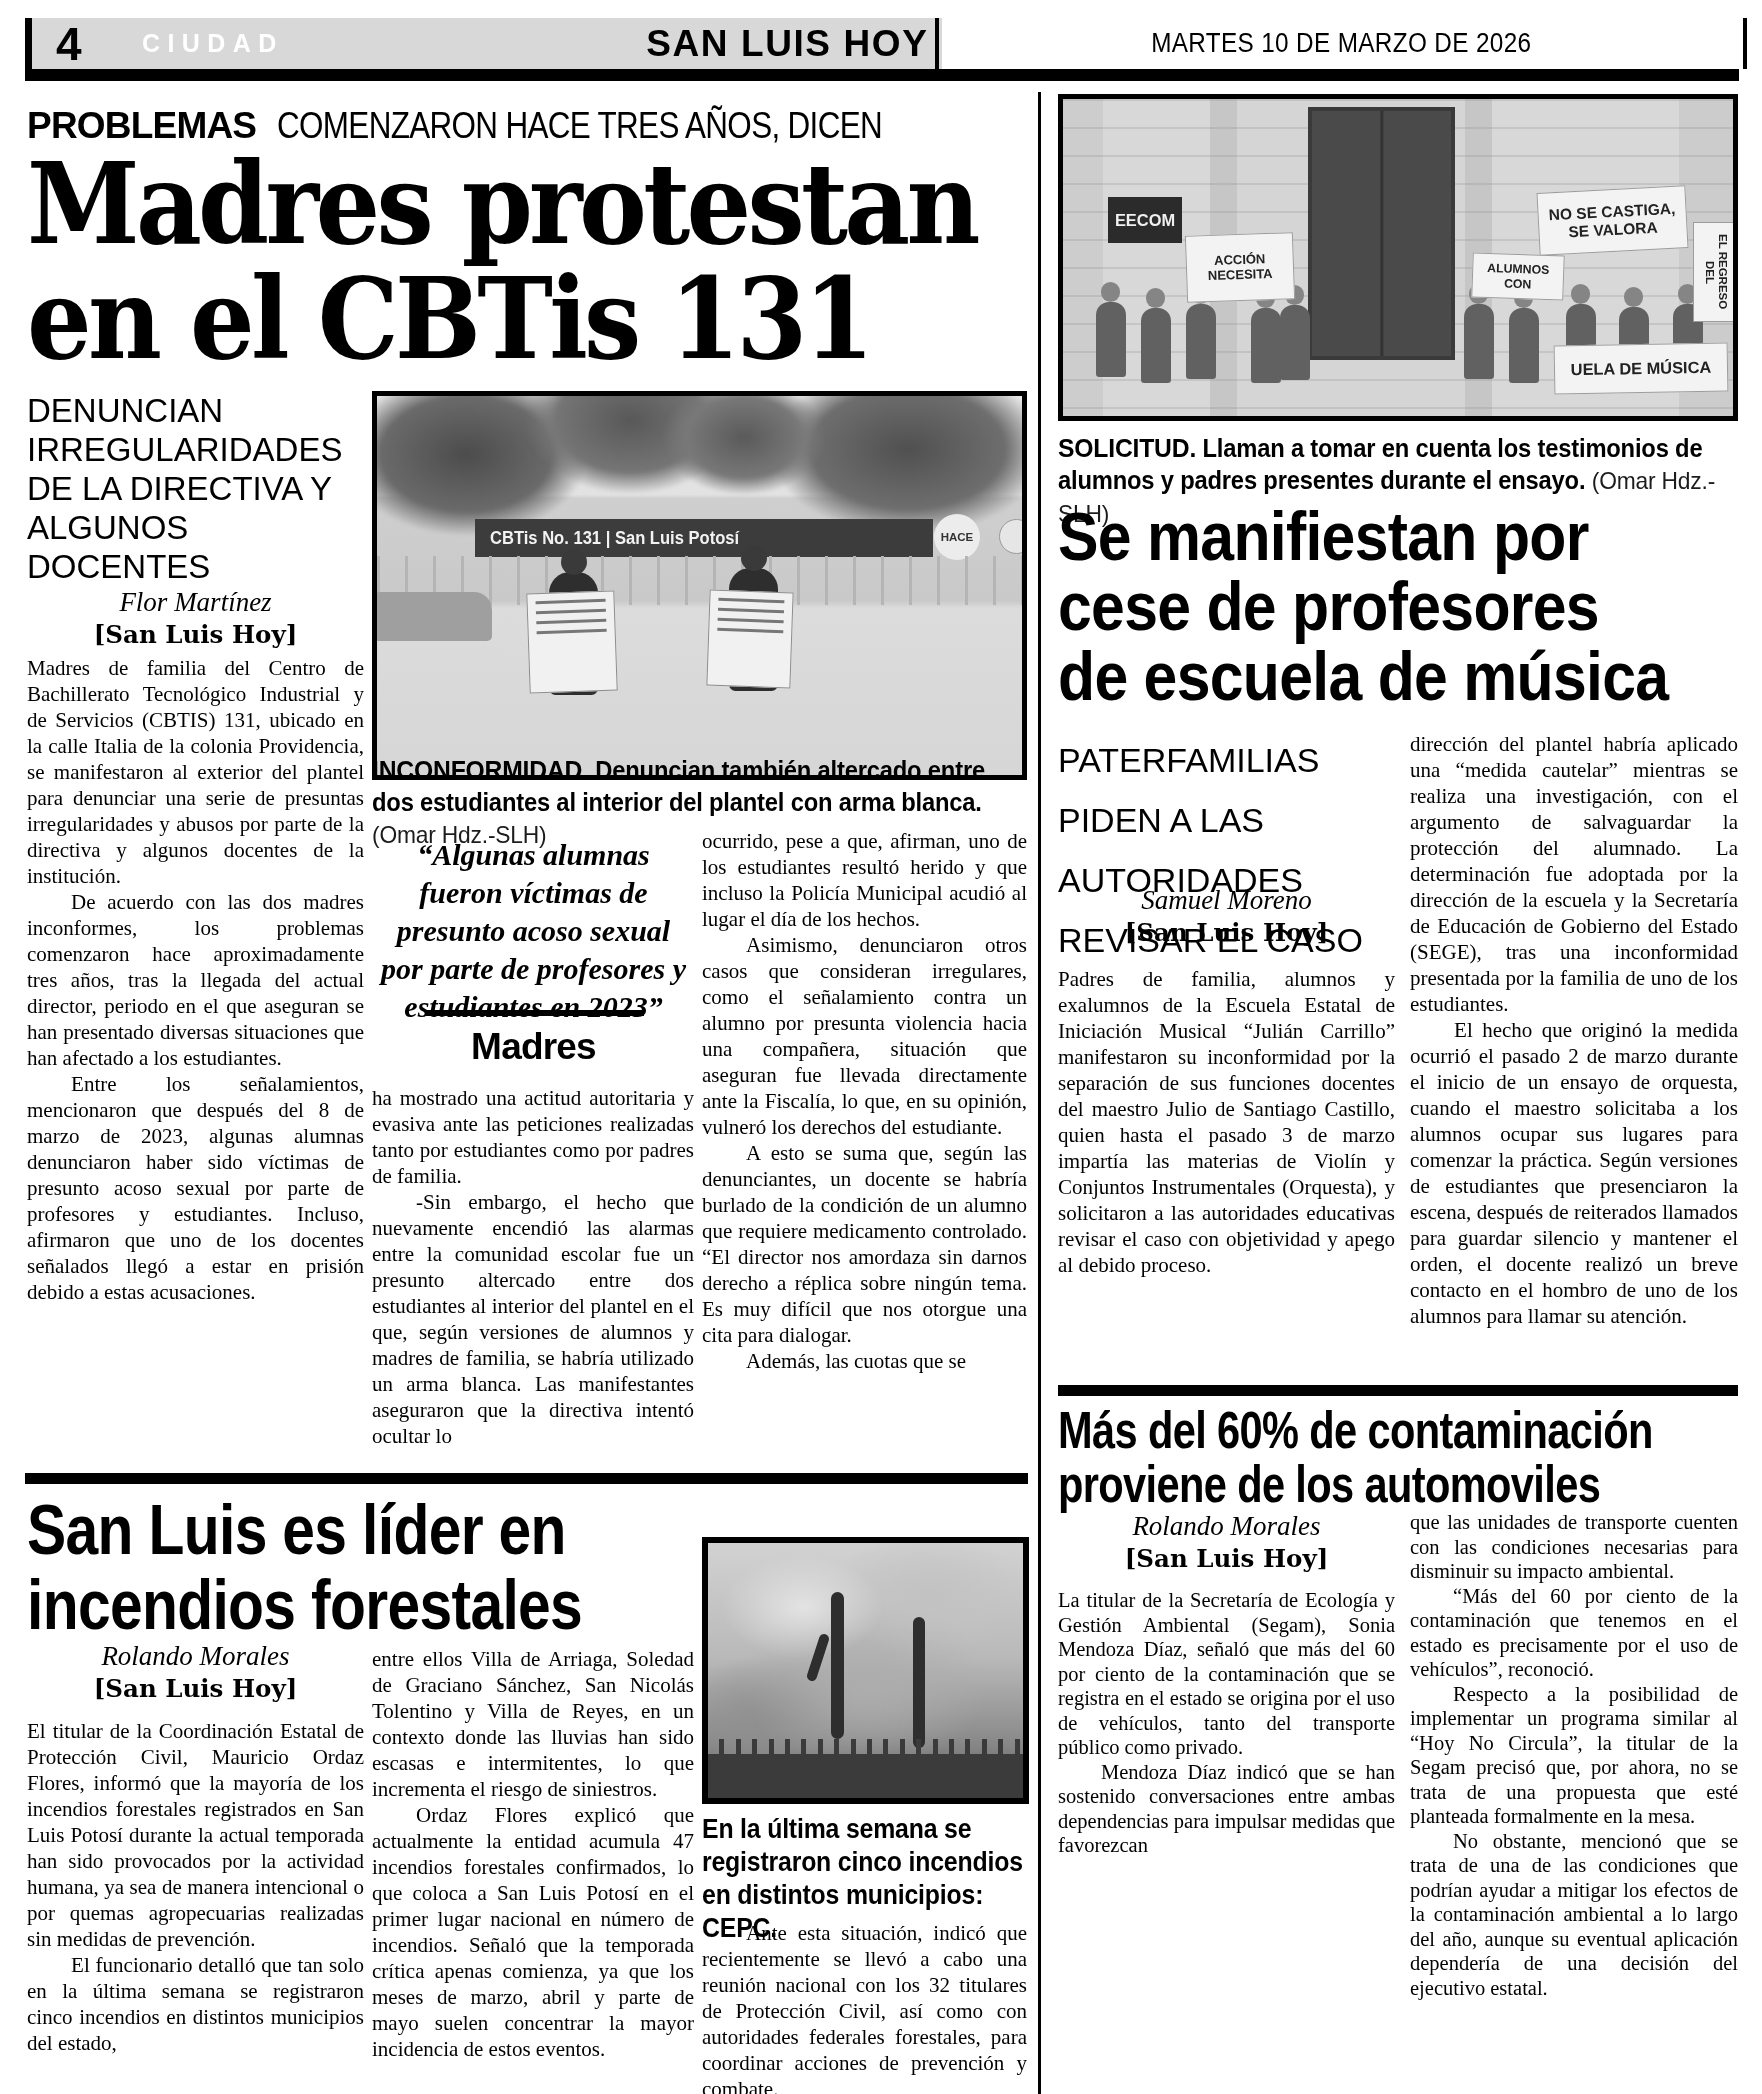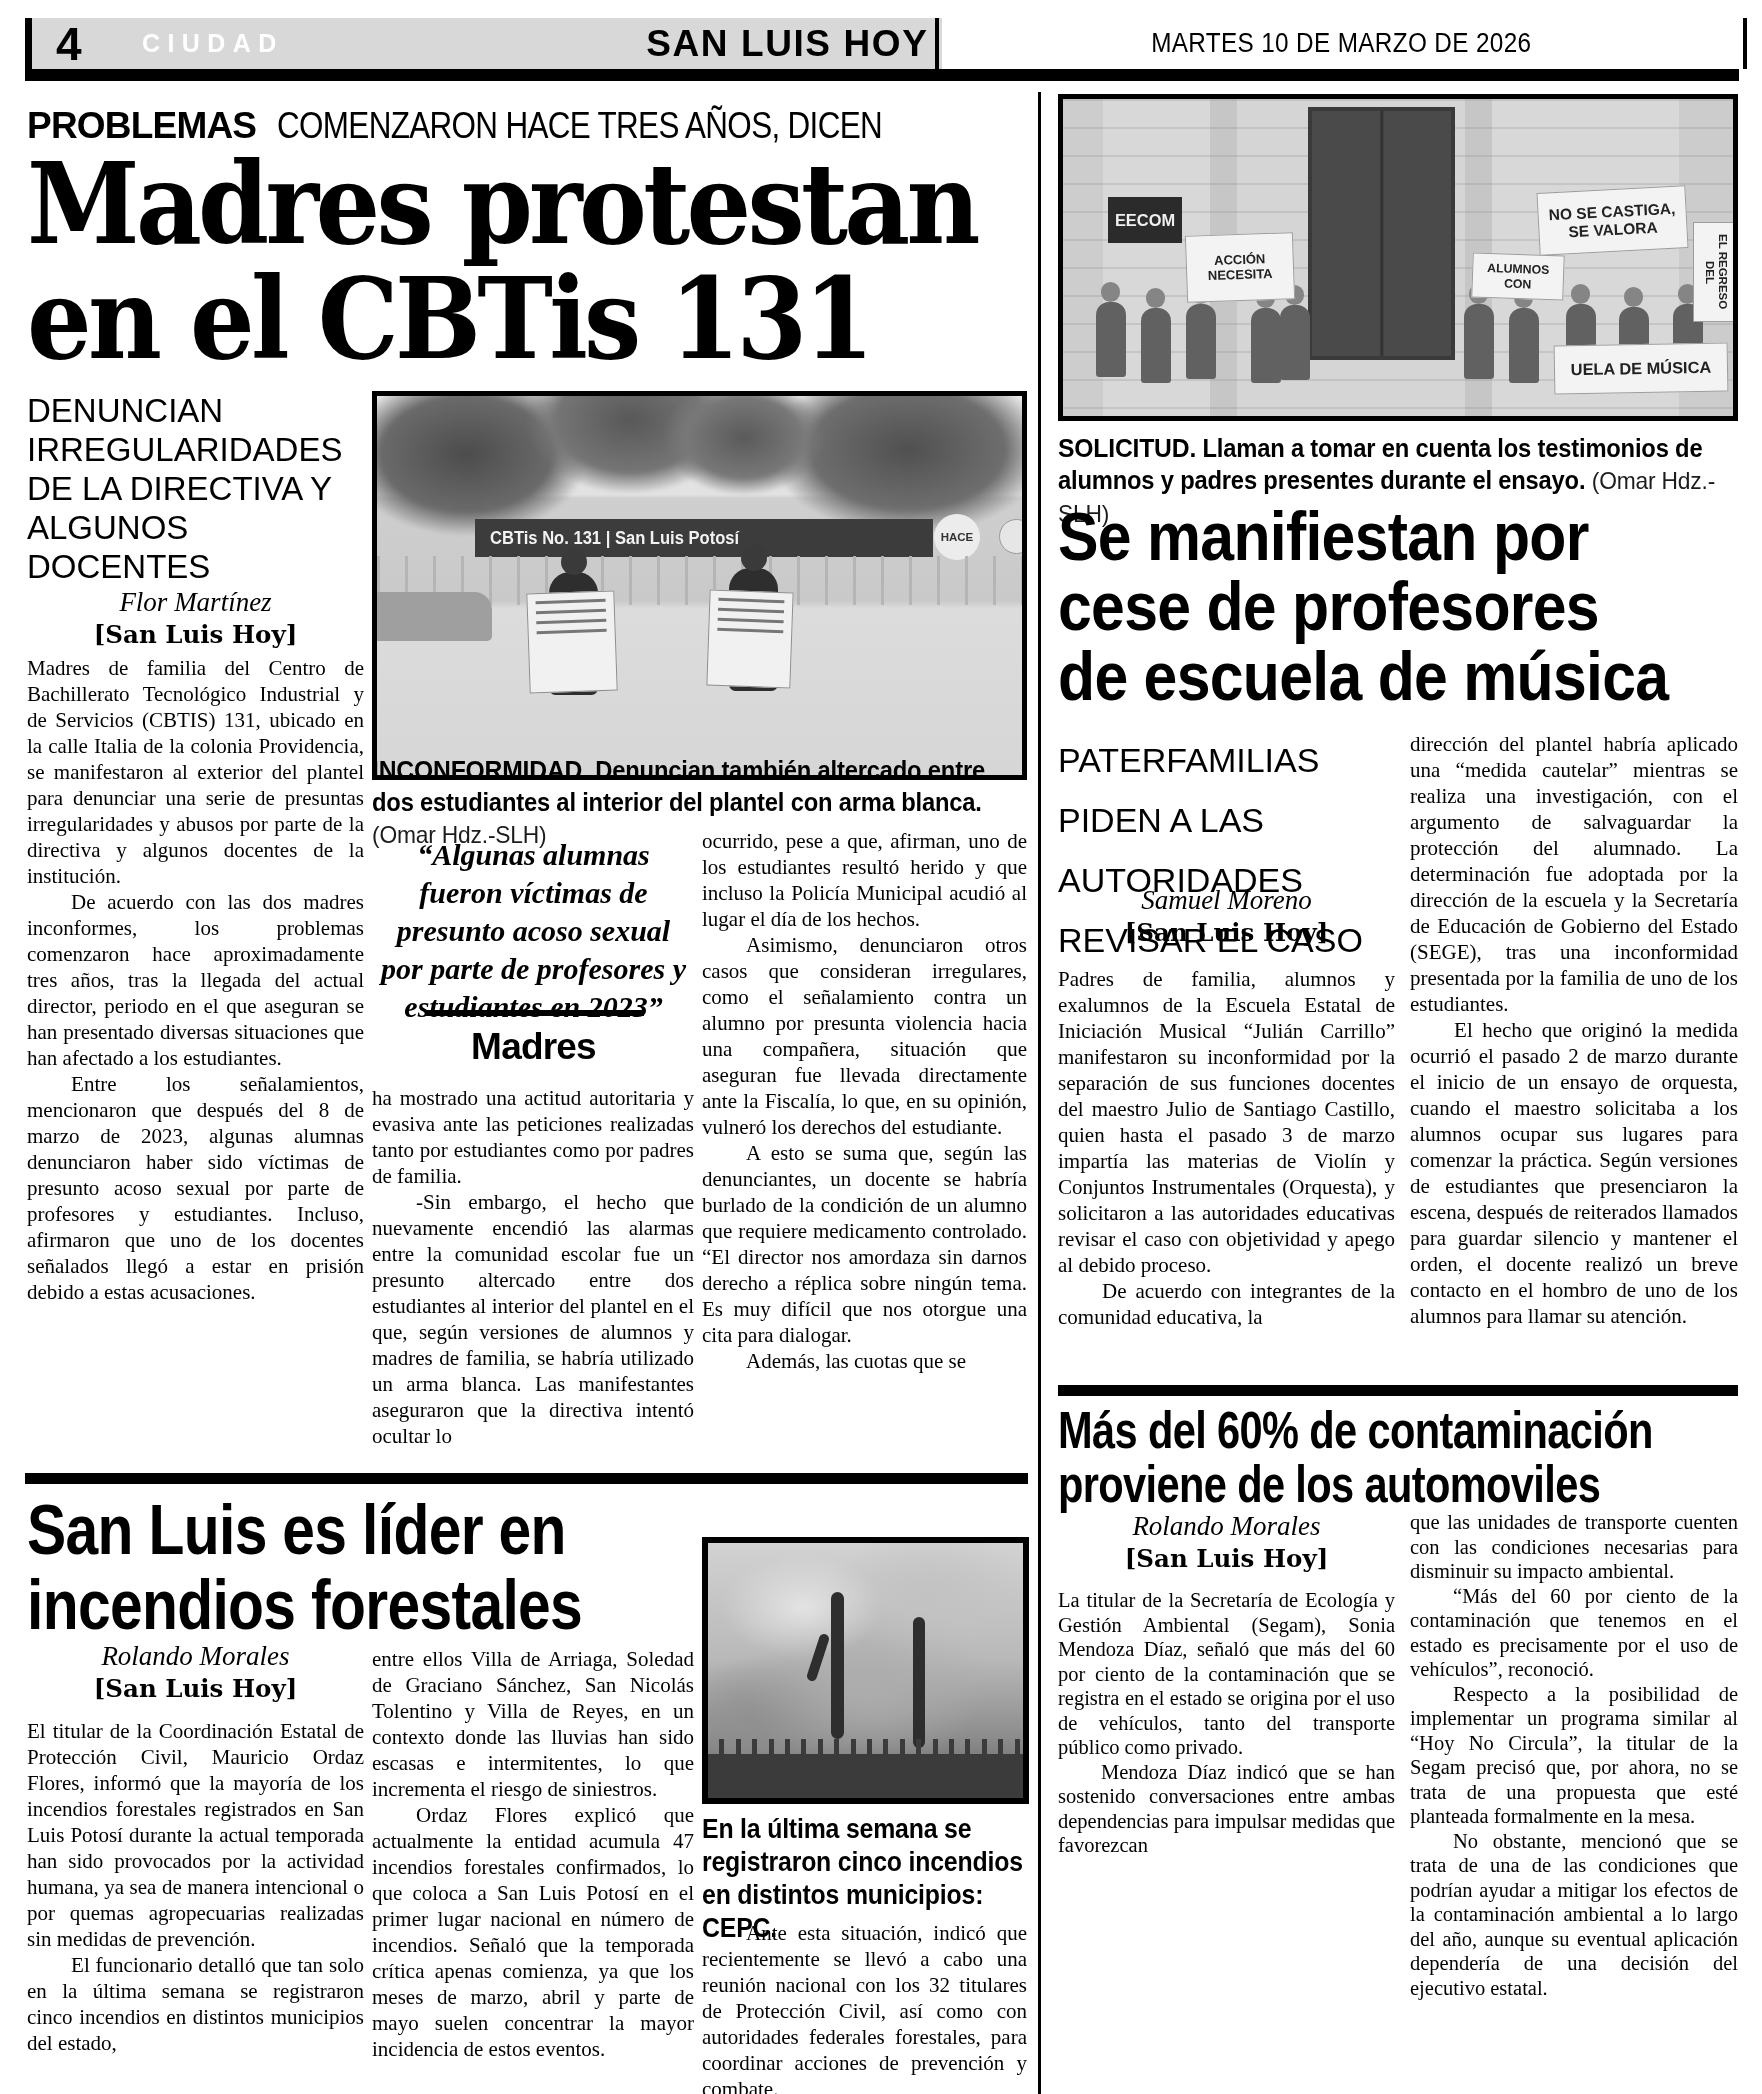--- a/index.html
+++ b/index.html
@@ -254,21 +254,20 @@
     <div>cese de profesores</div>
     <div>de escuela de música</div>
   </div>
   <div class="abs deck sans" style="left:1058px;top:730px;width:337px;font-size:34px;line-height:60px;">PATERFAMILIAS PIDEN A LAS AUTORIDADES REVISAR EL CASO</div>
   <div class="abs byline" style="left:1058px;top:884px;width:337px;">
     <span class="au">Samuel Moreno</span>
     <span class="org">[San Luis Hoy]</span>
   </div>
   <div class="abs body" style="left:1058px;top:966px;width:337px;height:413px;">
       <p>Padres de familia, alumnos y exalumnos de la Escuela Estatal de Iniciación Musical “Julián Carrillo” manifestaron su inconformidad por la separación de sus funciones docentes del maestro Julio de Santiago Castillo, quien hasta el pasado 3 de marzo impartía las materias de Violín y Conjuntos Instrumentales (Orquesta), y solicitaron a las autoridades educativas revisar el caso con objetividad y apego al debido proceso.</p>
-      <p>De acuerdo con integrantes de la comunidad educativa, la</p>
     </div>
   <div class="abs body" style="left:1410px;top:731px;width:328px;height:648px;">
       <p>dirección del plantel habría aplicado una “medida cautelar” mientras se realiza una investigación, con el argumento de salvaguardar la protección del alumnado. La determinación fue adoptada por la dirección de la escuela y la Secretaría de Educación de Gobierno del Estado (SEGE), tras una inconformidad presentada por la familia de uno de los estudiantes.</p>
       <p>El hecho que originó la medida ocurrió el pasado 2 de marzo durante el inicio de un ensayo de orquesta, cuando el maestro solicitaba a los alumnos ocupar sus lugares para comenzar la práctica. Según versiones de estudiantes que presenciaron la escena, después de reiterados llamados para guardar silencio y mantener el orden, el docente realizó un breve contacto en el hombro de uno de los alumnos para llamar su atención.</p>
     </div>
 
   <div class="abs thick-rule" style="left:1058px;top:1385px;width:680px;"></div>
 
   <div class="abs hl-sans sans cx" style="left:1058px;top:1403px;font-size:52px;line-height:54px;transform:scaleX(.8);">
     <div>Más del 60% de contaminación</div>

